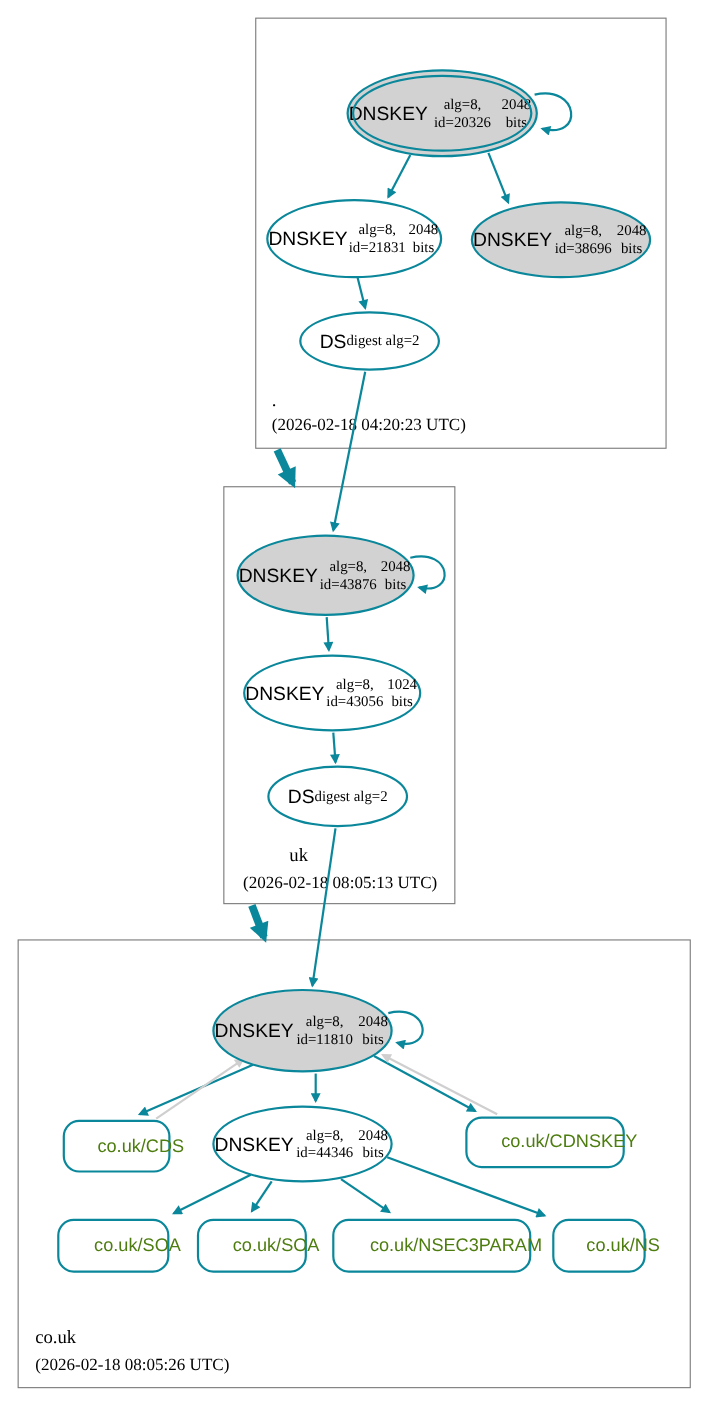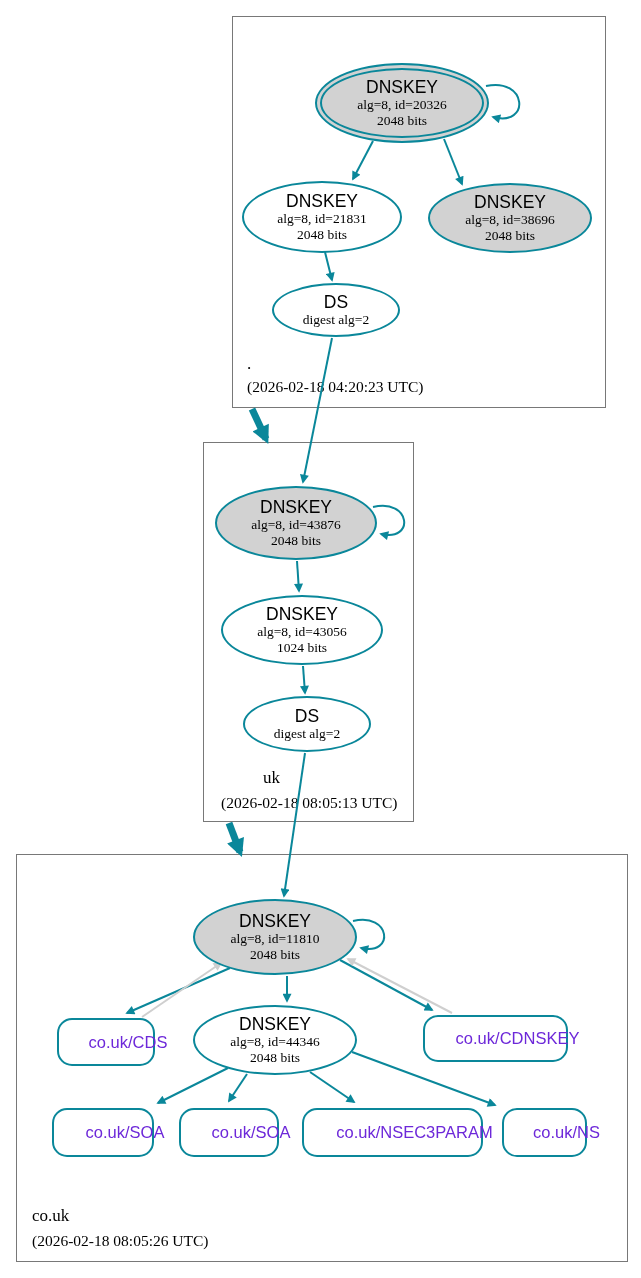--- a/index.html
+++ b/index.html
@@ -2,28 +2,28 @@
 <html><head>
 <meta charset="utf-8">
 <style>
   html,body { margin:0; padding:0; background:#ffffff; }
   .stage { position:relative; width:641px; height:1278px; background:#ffffff; overflow:hidden;
            font-family:"Liberation Serif", serif; }
   .zone-box { position:absolute; border:1px solid #787878; background:#ffffff; z-index:1; }
   .zlabel { position:absolute; z-index:2; font:17px "Liberation Serif", serif; color:#000; }
   .zts    { position:absolute; z-index:2; font:15.5px "Liberation Serif", serif; color:#000; }
   svg.edges { position:absolute; left:0; top:0; z-index:5; pointer-events:none; }
-  .node { position:absolute; z-index:10; box-sizing:border-box; display:flex; flex-direction:column;
+  .node { position:absolute; z-index:10; box-sizing:border-box; display:flex; flex-direction:row;
           align-items:center; justify-content:center; text-align:center; }
   .ellipse { border:2.2px solid #0a879a; border-radius:50%; background:#ffffff; }
   .gray { background:#d2d2d2; }
   .double::before { content:""; position:absolute; inset:3px; border:2.2px solid #0a879a;
                     border-radius:50%; pointer-events:none; }
   .rrset { border:2.2px solid #0a879a; border-radius:15px; background:#ffffff;
-           font:16.5px "Liberation Sans", sans-serif; color:#6d28d9;padding-left:44px; }
+           font:16.5px "Liberation Sans", sans-serif; color:#4d7c0f;padding-left:44px; }
   .t1 { font:17.5px "Liberation Sans", sans-serif; line-height:20px; color:#000; }
   .t2 { font:13.5px "Liberation Serif", serif; line-height:16px; color:#000; }
 </style>
 </head>
 <body>
 
 <div class="stage">
 
   <div class="zone-box" style="left:232px; top:16px;  width:372px; height:390px;"></div>
   <div class="zone-box" style="left:203px; top:442px; width:209px; height:378px;"></div>

